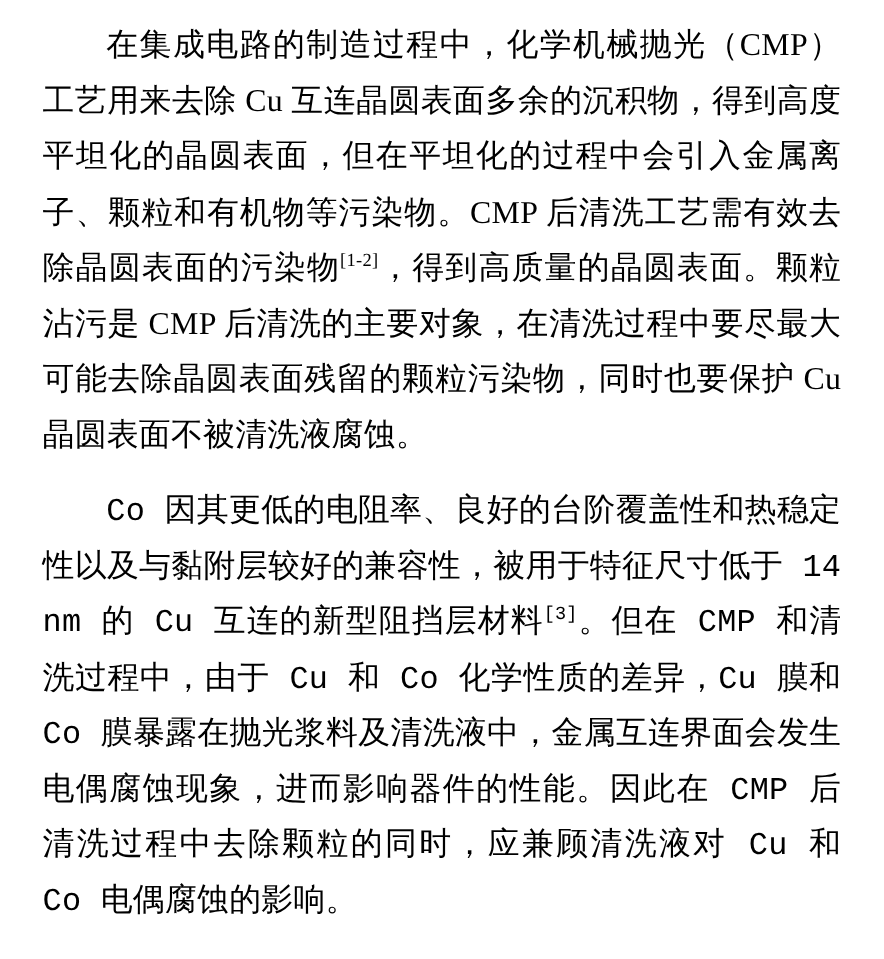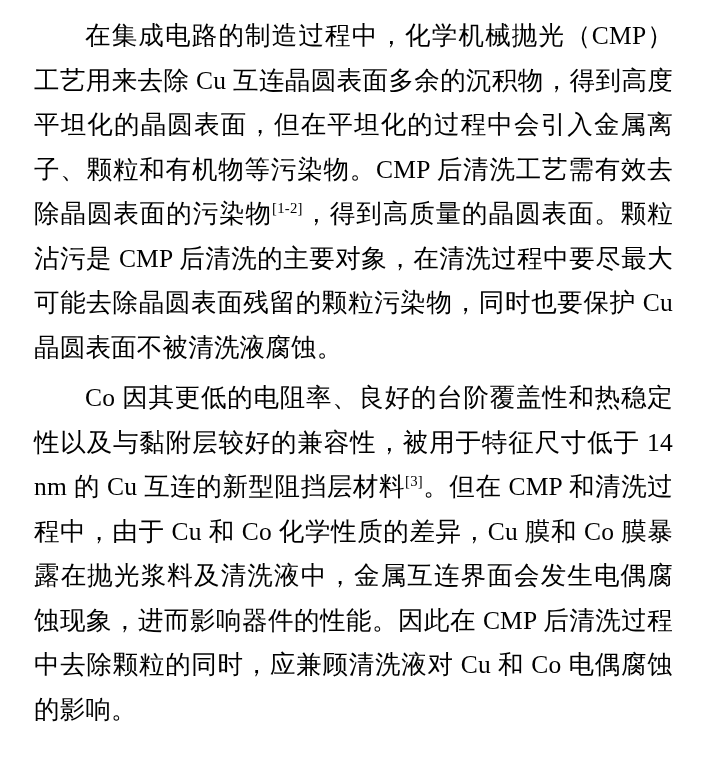--- a/index.html
+++ b/index.html
@@ -23,21 +23,22 @@
   .para {
     font-size: 25.5px;
     line-height: 44.5px;
     text-align: justify;
     text-justify: inter-ideograph;
     text-indent: 2em;
     margin: 0 0 0 0;
     letter-spacing: 0.2px;
   }
   .para + .para {
-    margin-top: 6px;
+    margin-top: 18px;
+    font-family: Liberation Mono, monospace;
   }
   sup {
     font-size: 0.58em;
     vertical-align: super;
     line-height: 0;
   }
 </style>
 </head>
 <body>
 

